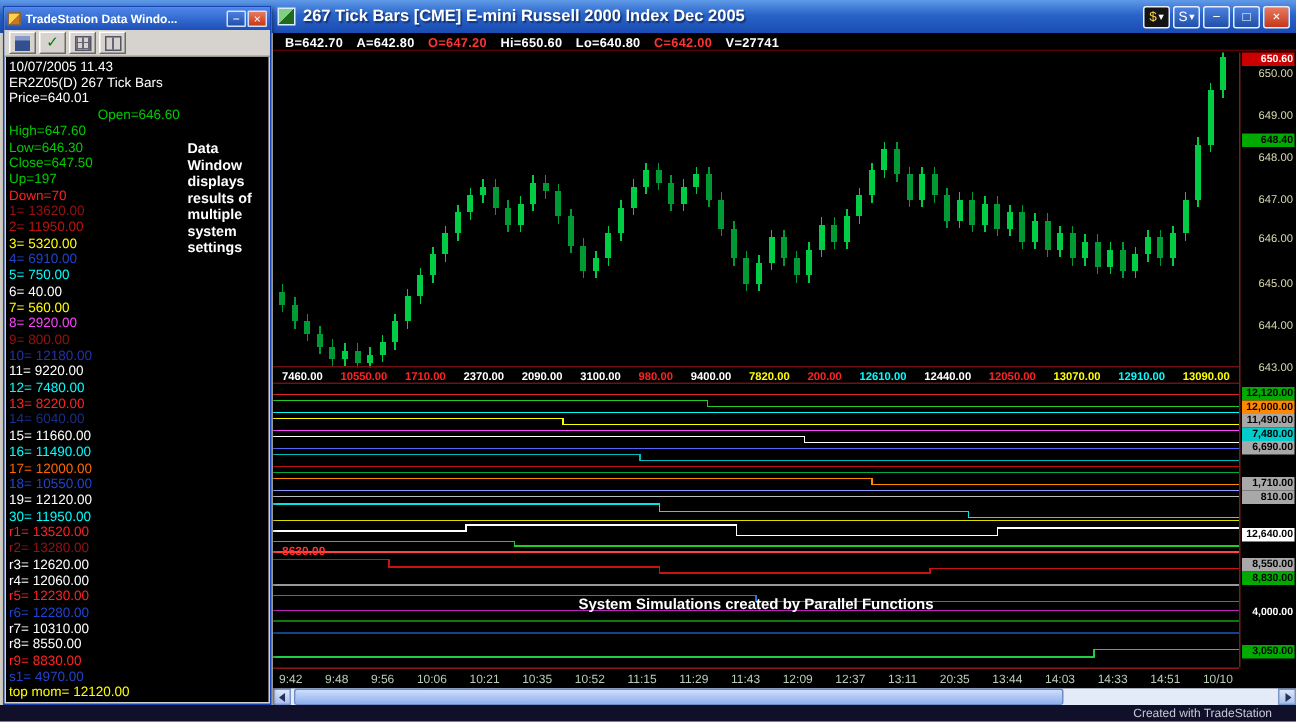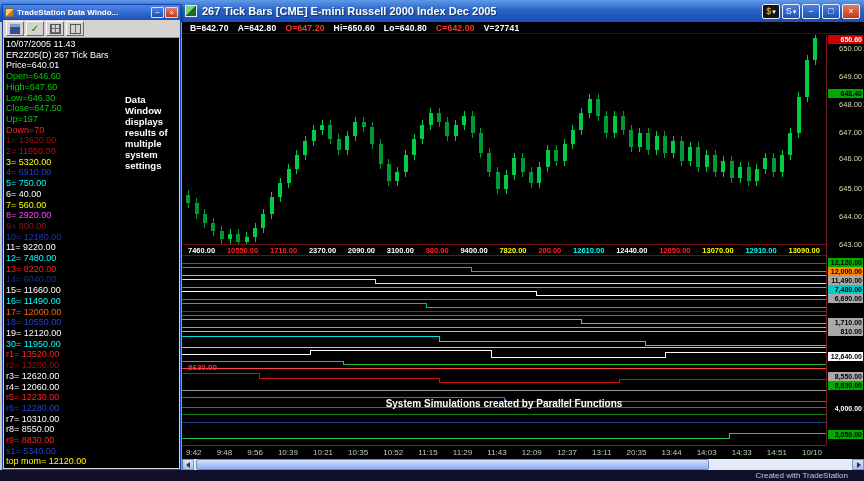--- a/index.html
+++ b/index.html
@@ -349,21 +349,21 @@
         <div class="axis-box" style="top: 317px; background: rgb(255, 255, 255); color: rgb(0, 0, 0);">12,640.00</div>
         <div class="axis-box" style="top: 337px; background: rgb(168, 168, 168); color: rgb(0, 0, 0);">8,550.00</div>
         <div class="axis-box" style="top: 346px; background: rgb(0, 170, 0); color: rgb(0, 0, 0);">8,830.00</div>
         <div class="axis-box" style="top: 369px; background: rgb(0, 0, 0); color: rgb(255, 255, 255);">4,000.00</div>
         <div class="axis-box" style="top: 395px; background: rgb(0, 170, 0); color: rgb(0, 0, 0);">3,050.00</div>
       </div>
     <div class="time-axis">
         <span class="t-item">9:42</span>
         <span class="t-item">9:48</span>
         <span class="t-item">9:56</span>
-        <span class="t-item">10:39</span>
+        <span class="t-item">10:06</span>
         <span class="t-item">10:21</span>
         <span class="t-item">10:35</span>
         <span class="t-item">10:52</span>
         <span class="t-item">11:15</span>
         <span class="t-item">11:29</span>
         <span class="t-item">11:43</span>
         <span class="t-item">12:09</span>
         <span class="t-item">12:37</span>
         <span class="t-item">13:11</span>
         <span class="t-item">20:35</span>
@@ -403,21 +403,21 @@
         </span>
       <span class="tool-btn">
           <span class="g-panels"></span>
         </span>
     </div>
     <div class="dw-content">
       <div>
           <div class="dw-line" style="color: rgb(255, 255, 255);">10/07/2005 11.43</div>
           <div class="dw-line" style="color: rgb(255, 255, 255);">ER2Z05(D)  267 Tick Bars</div>
           <div class="dw-line" style="color: rgb(255, 255, 255);">Price=640.01</div>
-          <div class="dw-line" style="color: rgb(0, 204, 0);">Open=646.60</div>
+          <div class="dw-line" style="color: rgb(0, 204, 0); text-align: center;">Open=646.60</div>
           <div class="dw-line" style="color: rgb(0, 204, 0);">High=647.60</div>
           <div class="dw-line" style="color: rgb(0, 204, 0);">Low=646.30</div>
           <div class="dw-line" style="color: rgb(0, 204, 0);">Close=647.50</div>
           <div class="dw-line" style="color: rgb(0, 204, 0);">Up=197</div>
           <div class="dw-line" style="color: rgb(255, 34, 34);">Down=70</div>
           <div class="dw-line" style="color: rgb(153, 17, 17);">1= 13620.00</div>
           <div class="dw-line" style="color: rgb(187, 17, 17);">2= 11950.00</div>
           <div class="dw-line" style="color: rgb(255, 255, 0);">3= 5320.00</div>
           <div class="dw-line" style="color: rgb(34, 68, 204);">4= 6910.00</div>
           <div class="dw-line" style="color: rgb(0, 255, 255);">5= 750.00</div>
@@ -438,21 +438,21 @@
           <div class="dw-line" style="color: rgb(0, 255, 255);">30= 11950.00</div>
           <div class="dw-line" style="color: rgb(255, 34, 34);">r1= 13520.00</div>
           <div class="dw-line" style="color: rgb(153, 17, 17);">r2= 13280.00</div>
           <div class="dw-line" style="color: rgb(255, 255, 255);">r3= 12620.00</div>
           <div class="dw-line" style="color: rgb(255, 255, 255);">r4= 12060.00</div>
           <div class="dw-line" style="color: rgb(255, 34, 34);">r5= 12230.00</div>
           <div class="dw-line" style="color: rgb(34, 68, 204);">r6= 12280.00</div>
           <div class="dw-line" style="color: rgb(255, 255, 255);">r7= 10310.00</div>
           <div class="dw-line" style="color: rgb(255, 255, 255);">r8= 8550.00</div>
           <div class="dw-line" style="color: rgb(255, 34, 34);">r9= 8830.00</div>
-          <div class="dw-line" style="color: rgb(34, 68, 204);">s1= 5340.00</div>
+          <div class="dw-line" style="color: rgb(34, 68, 204);">s1= 4970.00</div>
           <div class="dw-line" style="color: rgb(255, 255, 0);">top mom= 12120.00</div>
         </div>
       <div class="dw-annotation">
           <div class="ann-line">Data Window</div>
           <div class="ann-line">displays</div>
           <div class="ann-line">results of</div>
           <div class="ann-line">multiple</div>
           <div class="ann-line">system</div>
           <div class="ann-line">settings</div>
         </div>

